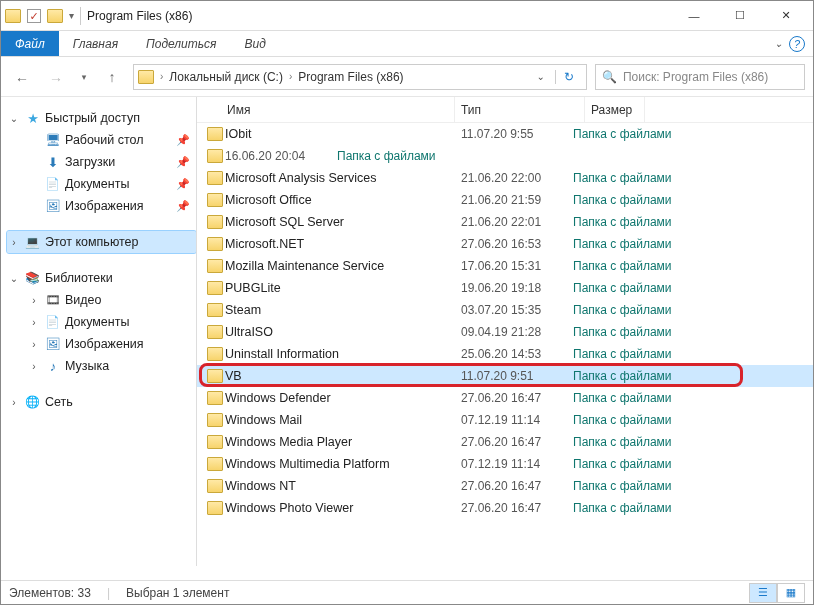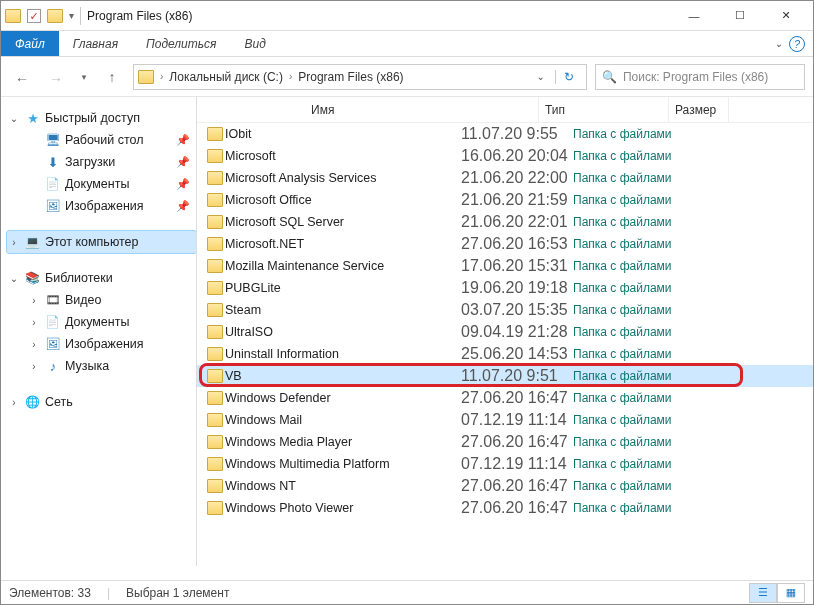--- a/index.html
+++ b/index.html
@@ -53,31 +53,31 @@
 .ico-doc::before { content:"📄"; color:#2b7bb9; font-size:12px;}
 .ico-img::before { content:"🖼"; color:#2b7bb9; font-size:12px;}
 .ico-pc::before { content:"💻"; color:#2b7bb9; font-size:12px;}
 .ico-lib::before { content:"📚"; color:#b59a4a; font-size:12px;}
 .ico-vid::before { content:"🎞"; font-size:12px;}
 .ico-mus::before { content:"♪"; color:#2b7bb9;}
 .ico-net::before { content:"🌐"; color:#2b7bb9; font-size:12px;}
 
 
 .filepane { flex:1; display:flex; flex-direction:column; overflow:hidden; position:relative;}
-.cols { height:26px; display:flex; align-items:center; font-size:12px; color:#333; border-bottom:1px solid #eee; padding-left:8px;justify-content:center;}
+.cols { height:26px; display:flex; align-items:center; font-size:12px; color:#333; border-bottom:1px solid #eee; padding-left:8px;}
 .cols .col { border-right:1px solid #eee; height:100%; display:flex; align-items:center; padding-left:6px;}
 .col.name { width:250px;}
 .col.date { width:112px;}
 .col.type { width:130px;}
 .col.size { width:60px;}
 .rows { flex:1; overflow-y:scroll; overflow-x:auto; font-size:12.5px; color:#222; position:relative;}
 .row { height:22px; display:flex; align-items:center; padding-left:8px; position:relative;}
 .row .ico { width:20px; display:flex; align-items:center; justify-content:center;}
 .row .name { width:236px; white-space:nowrap; overflow:hidden; text-overflow:ellipsis;}
-.row .date { width:112px; color:#555; font-size:16px;}
+.row .date { width:112px; color:#555; font-size:12px;}
 .row .type { width:130px; color:#0f766e; font-size:12px;}
 .row.selected { background:#cde8ff; }
 .highlight-ring { position:absolute; border:3px solid #d8232a; border-radius:8px; pointer-events:none;}
 .rows::-webkit-scrollbar { width:16px; height:16px;}
 .rows::-webkit-scrollbar-thumb { background:#c2c2c2; border:3px solid #f0f0f0;}
 .rows::-webkit-scrollbar-track { background:#f0f0f0;}
 
 .status { height:24px; border-top:1px solid #ddd; display:flex; align-items:center; font-size:12px; color:#444; padding:0 8px; gap:16px;margin-top:14px;}
 .status .viewbtns { margin-left:auto; display:flex; gap:0;}
 .status .vbtn { width:28px; height:20px; border:1px solid #ccc; display:flex; align-items:center; justify-content:center; font-size:11px; color:#1979ca;}
@@ -231,21 +231,20 @@
               <span class="mini-folder"></span>
             </span>
             <span class="name">IObit</span>
             <span class="date">11.07.20 9:55</span>
             <span class="type">Папка с файлами</span>
           </div>
           <div class="row">
             <span class="ico">
               <span class="mini-folder"></span>
             </span>
-            <span class="name">Microsoft</span>
             <span class="date">16.06.20 20:04</span>
             <span class="type">Папка с файлами</span>
           </div>
           <div class="row">
             <span class="ico">
               <span class="mini-folder"></span>
             </span>
             <span class="name">Microsoft Analysis Services</span>
             <span class="date">21.06.20 22:00</span>
             <span class="type">Папка с файлами</span>

